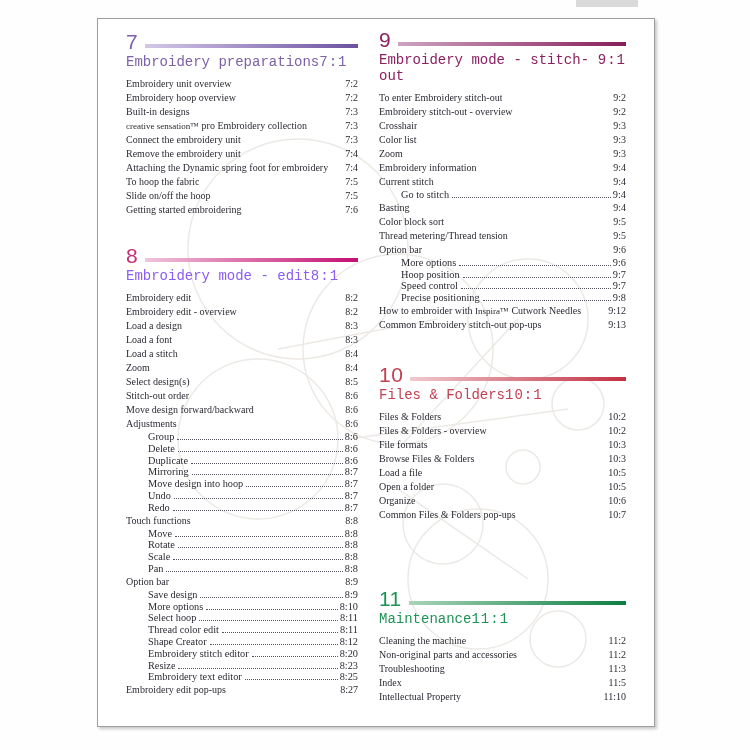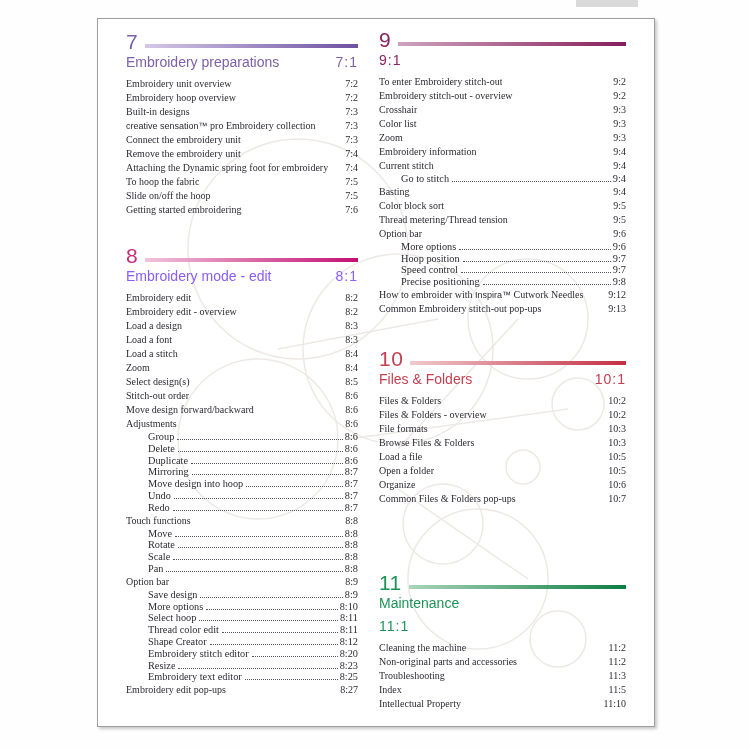--- a/index.html
+++ b/index.html
@@ -13,31 +13,31 @@
   .col{position:absolute;}
   .col-left{left:28px;top:13px;width:232px;}
   .col-right{left:281px;top:11px;width:247px;}
   .section{position:relative;}
   .col-left .section:nth-child(2){margin-top:29px;}
   .col-right .section:nth-child(2){margin-top:33px;}
   .col-right .section:nth-child(3){margin-top:23px;}
   .chaprow{display:flex;align-items:flex-end;}
   .chapnum{font-family:"Liberation Sans",sans-serif;font-size:21px;line-height:19px;letter-spacing:.5px;}
   .chapbar{flex:1;height:4px;margin:0 0 3px 7px;}
-  .headrow{display:flex;justify-content:space-between;align-items:baseline;
-           font-family:Liberation Sans, sans-serif;font-size:14px;margin-top:3px;margin-bottom:7px;gap:7px;}
+  .headrow{display:flex;justify-content:flex-start;align-items:baseline;
+           font-family:Liberation Mono, monospace;font-size:14px;margin-top:3px;margin-bottom:7px;}
   .headrow .ref{letter-spacing:1px;}
   .row{display:flex;align-items:baseline;color:#2b2a33;}
   .row.main{font-size:10px;line-height:14px;height:14px;}
   .row.sub{font-size:10.3px;line-height:11.8px;height:11.8px;padding-left:22px;justify-content:center;}
   .lbl{white-space:nowrap;overflow:hidden;}
   .lead{flex:1;min-width:4px;}
   .row.sub .lead{border-bottom:1px dotted #55555f;margin:0 2px 2px 3px;}
   .pg{white-space:nowrap;}
-  .sans{font-family:Liberation Sans, sans-serif;font-size:0.9em;}
+  .sans{font-family:Liberation Serif, serif;font-size:0.9em;}
 </style>
 </head>
 <body>
 
 <div class="stage">
   <div class="ghost-strip"></div>
   <div class="sheet">
     <svg class="watermark" viewBox="0 0 556 707" xmlns="http://www.w3.org/2000/svg">
       <g fill="none" stroke="#ddd7d0" stroke-width="1.5" opacity="0.55">
         <circle cx="300" cy="330" r="95"></circle>
@@ -291,20 +291,21 @@
           </div>
         </div>
       </div>
     <div class="col col-right" id="col-1">
         <div class="section">
           <div class="chaprow">
             <span class="chapnum" style="color: rgb(139, 33, 97);">9</span>
             <span class="chapbar" style="background: linear-gradient(to right, rgb(205, 164, 192), rgb(135, 30, 92));"></span>
           </div>
           <div class="headrow" style="color: rgb(139, 33, 97);">
+            <span class="title">Embroidery mode - stitch-out</span>
             <span class="ref">9:1</span>
           </div>
           <div class="entries">
             <div class="row main">
               <span class="lbl">To enter Embroidery stitch-out</span>
               <span class="lead"></span>
               <span class="pg">9:2</span>
             </div>
             <div class="row main">
               <span class="lbl">Embroidery stitch-out - overview</span>
@@ -443,21 +444,21 @@
               <span class="lead"></span>
               <span class="pg">10:7</span>
             </div>
           </div>
         </div>
         <div class="section">
           <div class="chaprow">
             <span class="chapnum" style="color: rgb(29, 147, 85); margin-top: 44px;">11</span>
             <span class="chapbar" style="background: linear-gradient(to right, rgb(169, 212, 185), rgb(12, 126, 65));"></span>
           </div>
-          <div class="headrow" style="color: rgb(29, 147, 85); flex-direction: column;">
+          <div class="headrow" style="color: rgb(29, 147, 85);">
             <span class="title">Maintenance</span>
             <span class="ref">11:1</span>
           </div>
           <div class="entries">
             <div class="row main">
               <span class="lbl">Cleaning the machine</span>
               <span class="lead"></span>
               <span class="pg">11:2</span>
             </div>
             <div class="row main">

